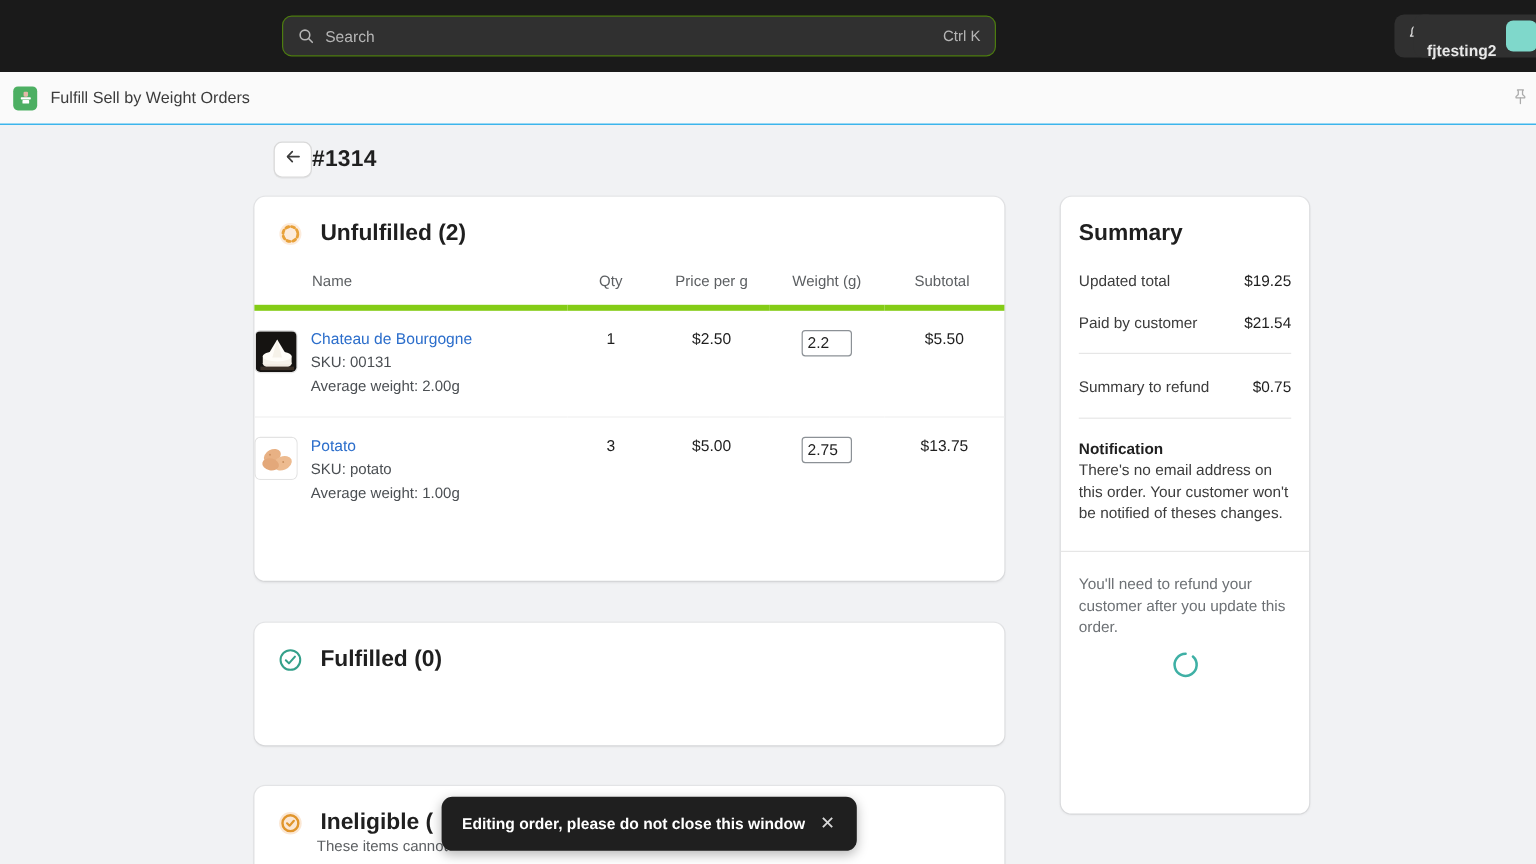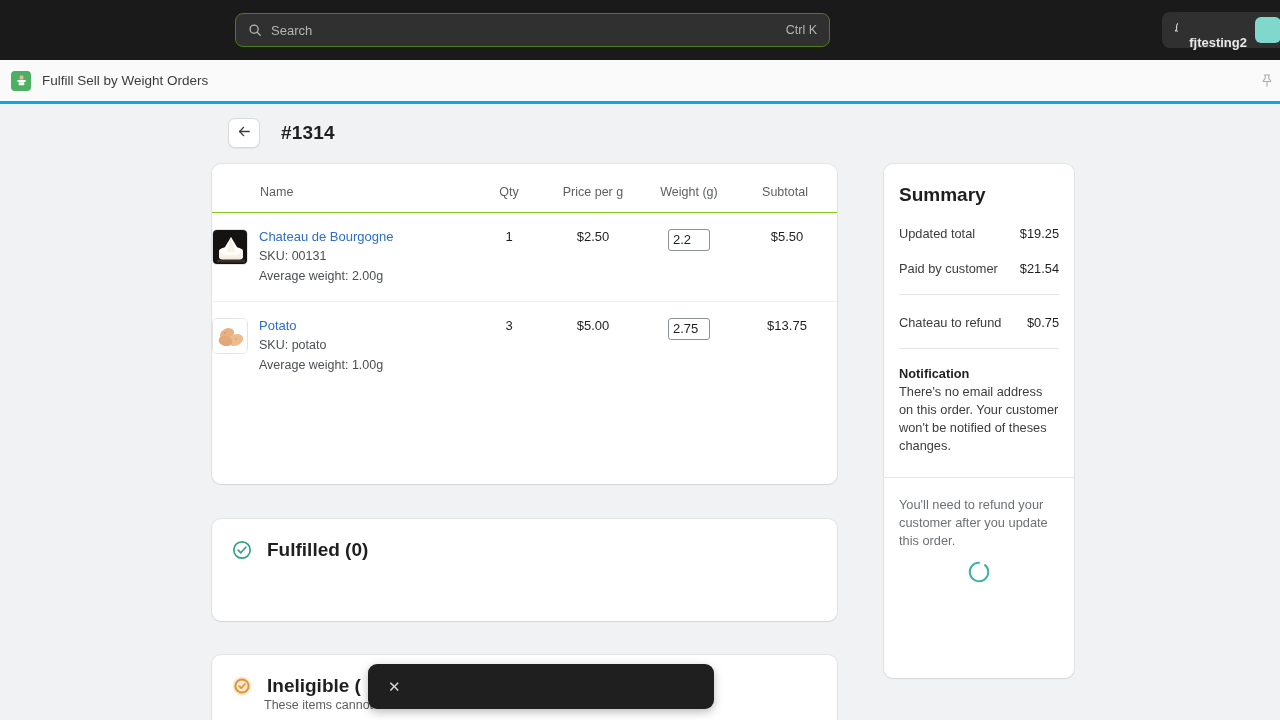--- a/index.html
+++ b/index.html
@@ -47,74 +47,74 @@
   .user-avatar {
     width: 26px; height: 26px; border-radius: 6px;
     background: #7fd8cb; flex: 0 0 26px;
   }
 
   
   .appbar {
     position: absolute; top: 60px; left: 0;
     width: 1280px; height: 44px;
     background: #fafafa;
-    border-bottom: 3px solid #0ea5e9;
+    border-bottom: 1px solid #0ea5e9;
     display: flex; align-items: center;
   }
   .app-icon {
     width: 20px; height: 20px; margin-left: 11px;
     background: #4caf62; border-radius: 4px;
     display: flex; align-items: center; justify-content: center;
   }
   .app-title { margin-left: 11px; font-size: 13.5px; color: #3c3c3c; }
   .pin-icon { position: absolute; right: 5px; top: 13px; opacity: .55; }
 
   
   .page { position: absolute; top: 104px; left: 0; width: 1280px; height: 616px; }
 
   .page-head {
     position: absolute; left: 228px; top: 14px;
-    display: flex; align-items: center; gap: 21px;
+    display: flex; align-items: center; gap: 0;
   }
   .back-btn {
     width: 32px; height: 30px;
     background: #fff; border: 1px solid #d9d9d9;
     border-radius: 7px;
     display: flex; align-items: center; justify-content: center;
     box-shadow: 0 1px 0 rgba(0,0,0,.05);
   }
   .order-id { font-size: 19px; font-weight: bold; color: #1f1f1f; letter-spacing: .2px; }
 
   .card {
     position: absolute;
     background: #fff;
     border-radius: 9px;
     box-shadow: 0 0 0 1px rgba(0,0,0,.05), 0 1px 2px rgba(0,0,0,.07);
   }
 
   .card-unfulfilled { left: 212px; top: 60px; width: 625px; height: 320px; }
   .card-fulfilled   { left: 212px; top: 415px; width: 625px; height: 102px; }
   .card-ineligible  { left: 212px; top: 551px; width: 625px; height: 110px; }
-  .card-summary     { left: 884px; top: 60px; width: 190px; height: 514px; }
+  .card-summary     { left: 884px; top: 60px; width: 207px; height: 514px; }
 
   .sec-head {
     display: flex; align-items: center; gap: 14px;
     padding: 20px 0 0 19px;
   }
   .sec-title { font-size: 19px; font-weight: bold; color: #1f1f1f; }
   .sec-sub { font-size: 12.5px; color: #5c5f62; padding: 1px 0 0 52px; }
 
   .status-dot { width: 22px; height: 22px; flex: 0 0 22px; }
 
   
   table.items { width: 100%; border-collapse: collapse; margin-top: 21px; }
   table.items th {
     font-size: 12.5px; font-weight: normal; color: #5c5f62;
     text-align: left; padding: 0 0 13px 0;
-    border-bottom: 1px solid #84cc16;
+    border-bottom: 5px solid #84cc16;
   }
   table.items th.c-name { padding-left: 48px; }
   table.items th.c-qty,
   table.items th.c-price,
   table.items th.c-weight,
   table.items th.c-sub { text-align: center; }
   table.items th.c-qty    { width: 72px; }
   table.items th.c-price  { width: 96px; }
   table.items th.c-weight { width: 96px; }
   table.items th.c-sub    { width: 100px; padding-right: 4px; }
@@ -232,20 +232,29 @@
         <svg width="15" height="15" viewBox="0 0 16 16">
           <line x1="3" y1="8" x2="13" y2="8" stroke="#3c3c3c" stroke-width="1.5" stroke-linecap="round"></line>
           <polyline points="7,3.6 2.8,8 7,12.4" fill="none" stroke="#3c3c3c" stroke-width="1.5" stroke-linecap="round" stroke-linejoin="round"></polyline>
         </svg>
       </span>
     </div>
     <span class="order-id">#1314</span>
   </div>
 
   <div class="card card-unfulfilled">
+    <div class="sec-head">
+      <span class="status-dot">
+        <svg width="22" height="22" viewBox="0 0 22 22">
+          <circle cx="11" cy="11" r="9.2" fill="#fcebdc"></circle>
+          <circle cx="11" cy="11" r="6.2" fill="none" stroke="#e8a13a" stroke-width="2.4" stroke-dasharray="2.6 2.4" stroke-linecap="round"></circle>
+        </svg>
+      </span>
+      <span class="sec-title">Unfulfilled (2)</span>
+    </div>
 
     <table class="items">
       <thead>
         <tr>
           <th class="c-name">Name</th>
           <th class="c-qty">Qty</th>
           <th class="c-price">Price per g</th>
           <th class="c-weight">Weight (g)</th>
           <th class="c-sub">Subtotal</th>
         </tr>
@@ -346,21 +355,21 @@
         <span class="val">$19.25</span>
       </div>
       <div class="sum-row">
         <span class="lbl">Paid by customer</span>
         <span class="val">$21.54</span>
       </div>
 
       <div class="sum-div"></div>
 
       <div class="sum-row">
-        <span class="lbl">Chateau to refund</span>
+        <span class="lbl">Summary to refund</span>
         <span class="val">$0.75</span>
       </div>
 
       <div class="sum-div"></div>
 
       <div class="notif-title">Notification</div>
       <div class="notif-text">There's no email address on this order. Your customer won't be notified of theses changes.</div>
     </div>
 
     <div class="sum-foot-div"></div>
@@ -371,14 +380,15 @@
         <svg width="24" height="24" viewBox="0 0 24 24">
           <path d="M12 2.8a9.2 9.2 0 1 0 6.1 2.3" fill="none" stroke="#3fb0a5" stroke-width="2.1" stroke-linecap="round"></path>
         </svg>
       </span>
     </div>
   </div>
 
 </div>
 
 <div class="toast">
+  <span class="toast-msg">Editing order, please do not close this window</span>
   <span class="toast-close">✕</span>
 </div>
 
 </body></html>

